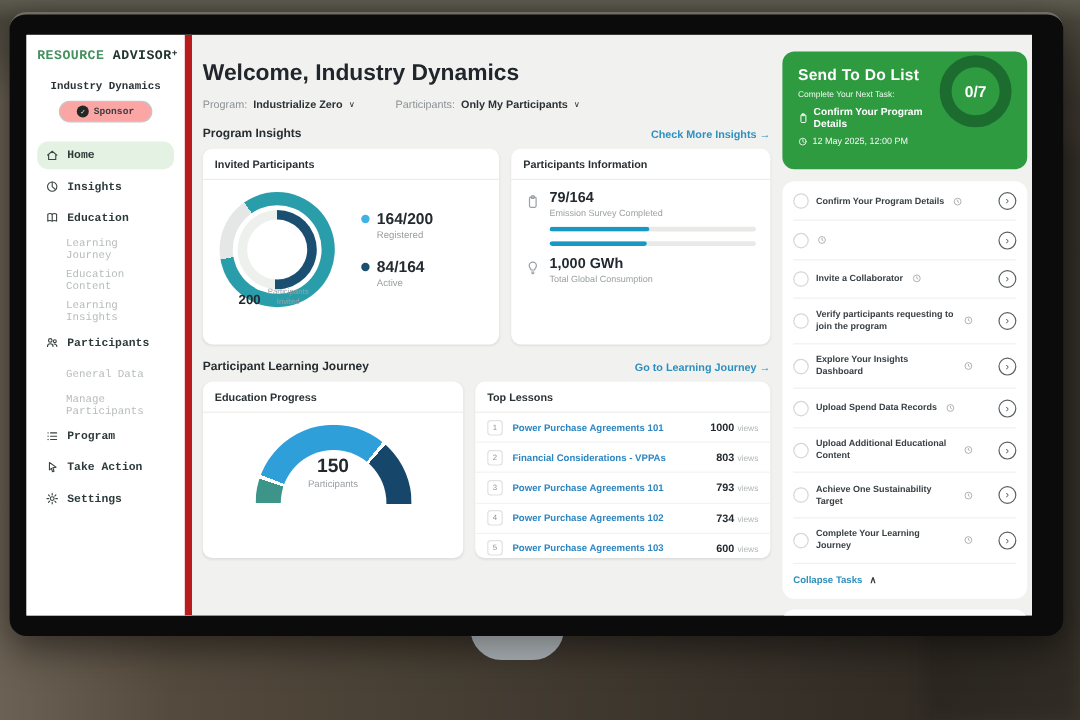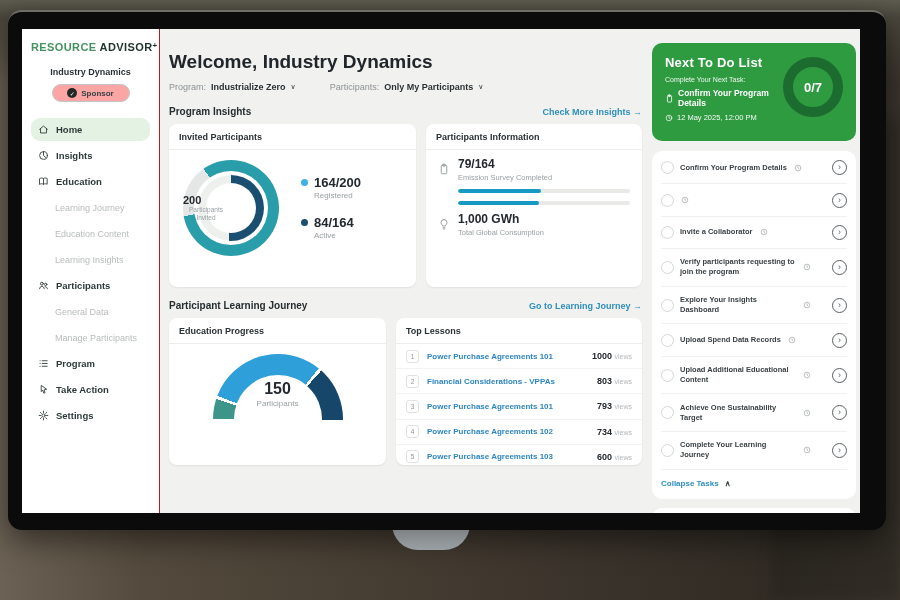--- a/index.html
+++ b/index.html
@@ -8,21 +8,21 @@
     background:
       linear-gradient(180deg,#5e5c50 0%,#4a463c 3%,rgba(0,0,0,0) 14%),
       linear-gradient(90deg,#6b6154 0%,#544a3d 16%,#463e33 42%,#3a332b 66%,#322c25 84%,#3a342c 100%);}
   .bg-panel{position:absolute;top:120px;right:0;width:130px;height:480px;background:rgba(20,18,15,.25);filter:blur(6px);}
   .stand{position:absolute;left:392px;top:516px;width:78px;height:34px;background:linear-gradient(180deg,#dde3e6,#aeb6ba);border-radius:0 0 26px 26px;}
   .monitor{position:absolute;left:8px;top:10px;width:878px;height:518px;background:#0b0b0b;border-radius:14px;
     border-top:2px solid #6f6d65;box-shadow:0 10px 30px rgba(0,0,0,.5);}
   .screen{position:absolute;left:14px;top:17px;width:838px;height:484px;background:#f1f1ef;overflow:hidden;display:flex;}
 
   
-  .sidebar{width:138px;flex:none;background:#fff;border-right:1px solid #b91c1c;box-sizing:border-box;padding:12px 9px 0 9px;}
+  .sidebar{width:138px;flex:none;background:#fff;border-right:6px solid #b91c1c;box-sizing:border-box;padding:12px 9px 0 9px;font-family:Liberation Mono, monospace;}
   .brand{font-size:11px;font-weight:bold;letter-spacing:.4px;white-space:nowrap;}
   .brand .b1{color:#44925f;}
   .brand .b2{color:#22342e;}
   .brand .bplus{color:#22342e;font-size:8px;vertical-align:top;}
   .org{margin-top:14px;text-align:center;font-size:9px;font-weight:bold;color:#2b3236;}
   .sponsor{margin:7px auto 0 auto;width:64px;border:1px solid #c2c6c6;border-radius:11px;padding:3px 6px;display:flex;align-items:center;justify-content:center;gap:4px;background:#fca5a5;}
   .sdot{width:10px;height:10px;border-radius:50%;background:#242825;color:#fff;font-size:6px;display:inline-flex;align-items:center;justify-content:center;flex:none;}
   .sponsor span.slabel{font-size:8px;font-weight:bold;color:#3a4145;}
   .nav{margin-top:16px;display:flex;flex-direction:column;}
   .nav-item{display:flex;align-items:center;gap:7px;height:21px;padding:1px 7px;border-radius:9px;
@@ -45,21 +45,21 @@
   .card{background:#fff;border-radius:8px;box-shadow:0 1px 2px rgba(0,0,0,.07);box-sizing:border-box;}
   .card-h{padding:8px 10px 7px 10px;font-size:9px;font-weight:bold;color:#2a3135;border-bottom:1px solid #ededeb;}
 
   .card-invited{width:247px;height:163px;}
   .invited-body{display:flex;align-items:center;padding:10px 8px 0 14px;}
   .donut{position:relative;width:96px;height:96px;flex:none;}
   .donut .r1{position:absolute;inset:0;border-radius:50%;}
   .donut .r1h{position:absolute;inset:11px;border-radius:50%;background:#fff;}
   .donut .r2{position:absolute;inset:15px;border-radius:50%;}
   .donut .r2h{position:absolute;inset:23px;border-radius:50%;background:#fff;}
-  .donut .ctr{position:absolute;inset:0;display:flex;flex-direction:column;align-items:flex-start;justify-content:center;text-align:center;}
+  .donut .ctr{position:absolute;inset:0;display:flex;align-items:flex-end;justify-content:center;text-align:center;}
   .ctr .cv{font-size:11px;font-weight:bold;color:#23292e;}
   .ctr .cl{font-size:6.5px;color:#9aa0a3;width:46px;line-height:1.25;}
   .inv-legend{margin-left:22px;display:flex;flex-direction:column;gap:16px;}
   .leg-item{display:flex;align-items:flex-start;gap:6px;}
   .dot{width:7px;height:7px;border-radius:50%;margin-top:3px;flex:none;}
   .leg-val{font-size:13px;font-weight:bold;color:#23292e;line-height:1.1;}
   .leg-lab{font-size:8px;color:#9aa0a3;margin-top:1px;}
 
   .card-info{flex:1;height:163px;}
   .info-body{padding:8px 12px 0 12px;}
@@ -91,21 +91,21 @@
   .lviews{margin-left:auto;font-size:9px;font-weight:bold;color:#23292e;white-space:nowrap;}
   .lviews .vs{font-size:7px;font-weight:normal;color:#b3b7b9;}
 
   
   .rightpanel{flex:1;box-sizing:border-box;padding:14px 4px 0 0;}
   .todo-green{position:relative;background:#2f9b41;border-radius:10px;height:98px;box-sizing:border-box;padding:12px 12px 0 13px;color:#fff;}
   .tg-title{font-size:13px;font-weight:bold;letter-spacing:.2px;}
   .tg-sub{font-size:7px;opacity:.92;margin-top:6px;}
   .tg-next{display:flex;align-items:center;gap:4px;font-size:8.5px;font-weight:bold;margin-top:5px;width:130px;}
   .tg-due{display:flex;align-items:center;gap:4px;font-size:7.5px;margin-top:5px;opacity:.95;}
-  .tg-ring{position:absolute;right:13px;top:14px;width:40px;height:40px;border-radius:50%;border:10px solid #1d6c2f;
+  .tg-ring{position:absolute;right:13px;top:3px;width:40px;height:40px;border-radius:50%;border:10px solid #1d6c2f;
     display:flex;align-items:center;justify-content:center;font-size:13px;font-weight:bold;color:#fff;}
   .tasks-card{background:#fff;border-radius:10px;margin-top:10px;padding:1px 9px;}
   .task{display:flex;align-items:center;gap:6px;padding:8.2px 0;border-bottom:1px solid #f0f0ee;}
   .task:last-of-type{border-bottom:none;}
   .radio{width:11px;height:11px;border:1.5px solid #d4d7d7;border-radius:50%;flex:none;cursor:pointer;}
   .tlabel{font-size:7.5px;font-weight:bold;color:#3a4145;max-width:116px;line-height:1.35;}
   .ticlock{flex:none;color:#9aa0a3;margin-left:1px;display:inline-flex;}
   .tchev{margin-left:auto;width:13px;height:13px;border:1.5px solid #5a6064;border-radius:50%;color:#5a6064;
     font-size:9px;line-height:12px;text-align:center;flex:none;cursor:pointer;}
   .collapse{display:flex;align-items:center;gap:6px;padding:9px 0 10px 0;
@@ -350,21 +350,21 @@
               <span class="rank">5</span>
               <span class="ltitle">Power Purchase Agreements 103</span>
               <span class="lviews"><span>600</span> <span class="vs">views</span></span>
             </div>
           </div>
         </div>
       </div>
 
       <div class="rightpanel">
         <div class="todo-green">
-          <div class="tg-title">Next To Do List</div>
+          <div class="tg-title">Send To Do List</div>
           <div class="tg-sub">Complete Your Next Task:</div>
           <div class="tg-next">
             <span style="display:inline-flex">
                 <svg width="9" height="9" viewBox="0 0 24 24" fill="none" stroke="currentColor" stroke-width="2.2" stroke-linecap="round" stroke-linejoin="round">
                   <rect x="6.5" y="4.5" width="11" height="17" rx="2"></rect>
                   <rect x="9.5" y="2.5" width="5" height="4" rx="1"></rect>
                 </svg>
               </span>
             <span>Confirm Your Program Details</span>
           </div>

